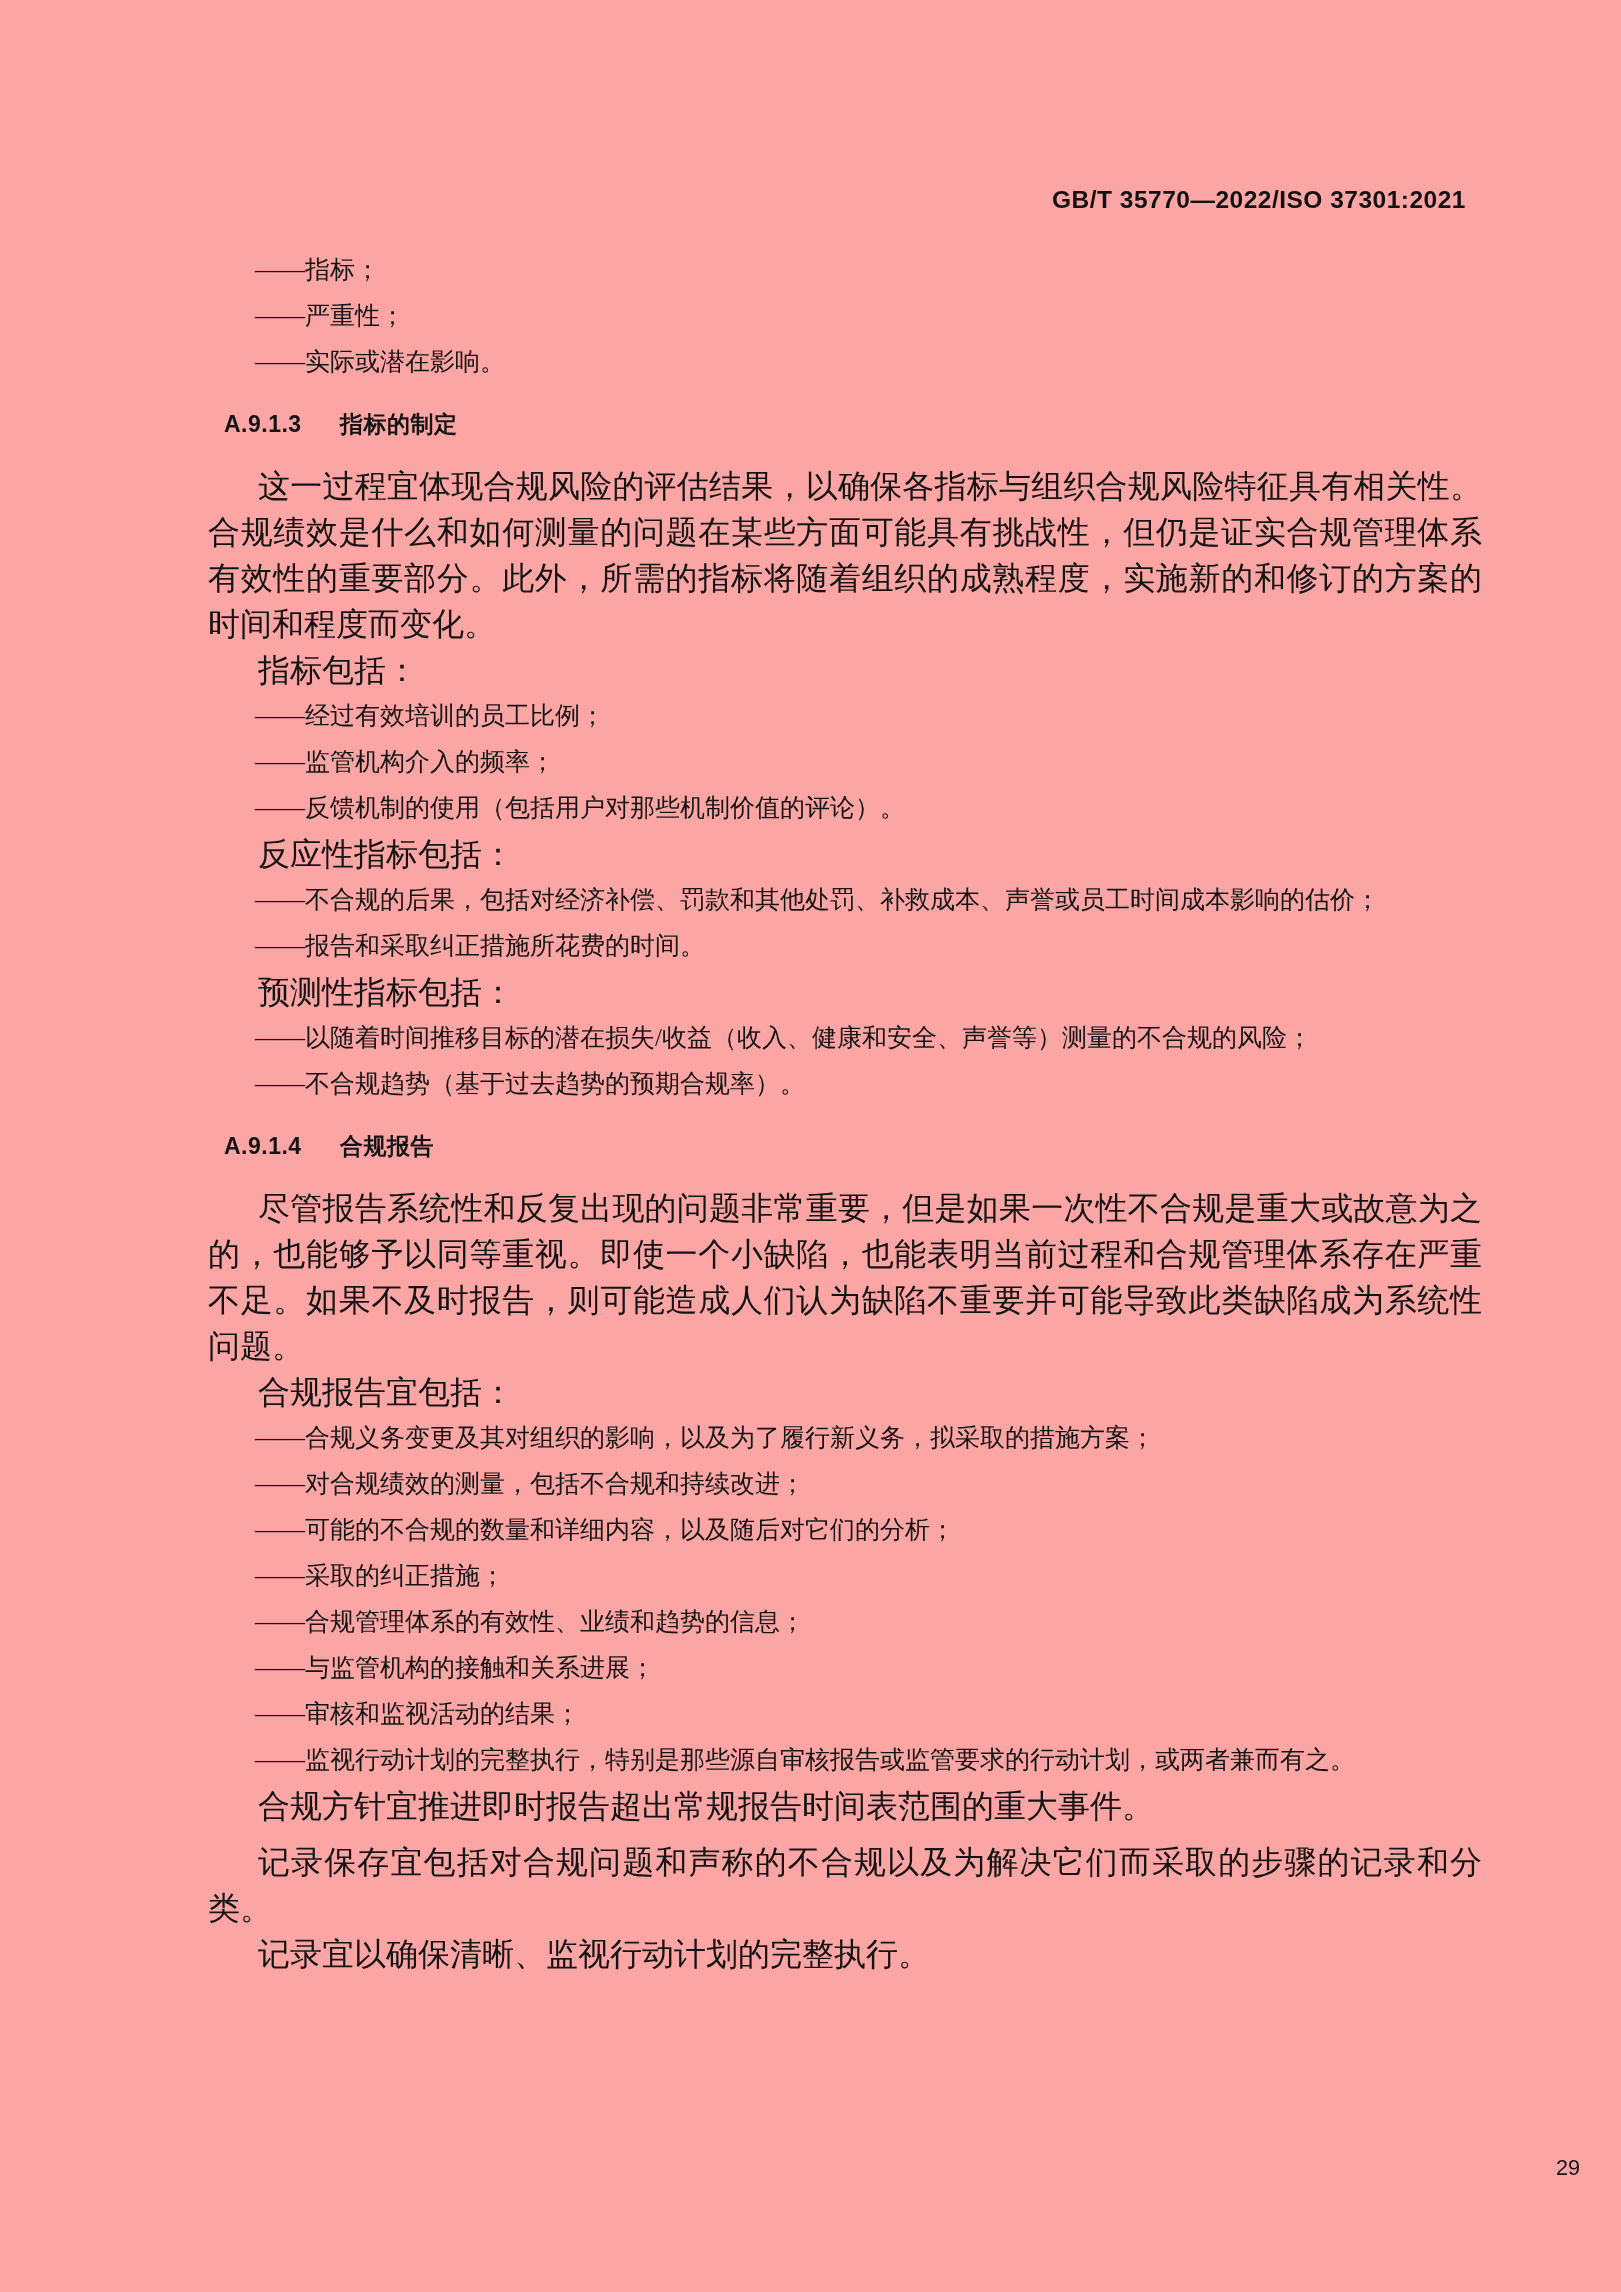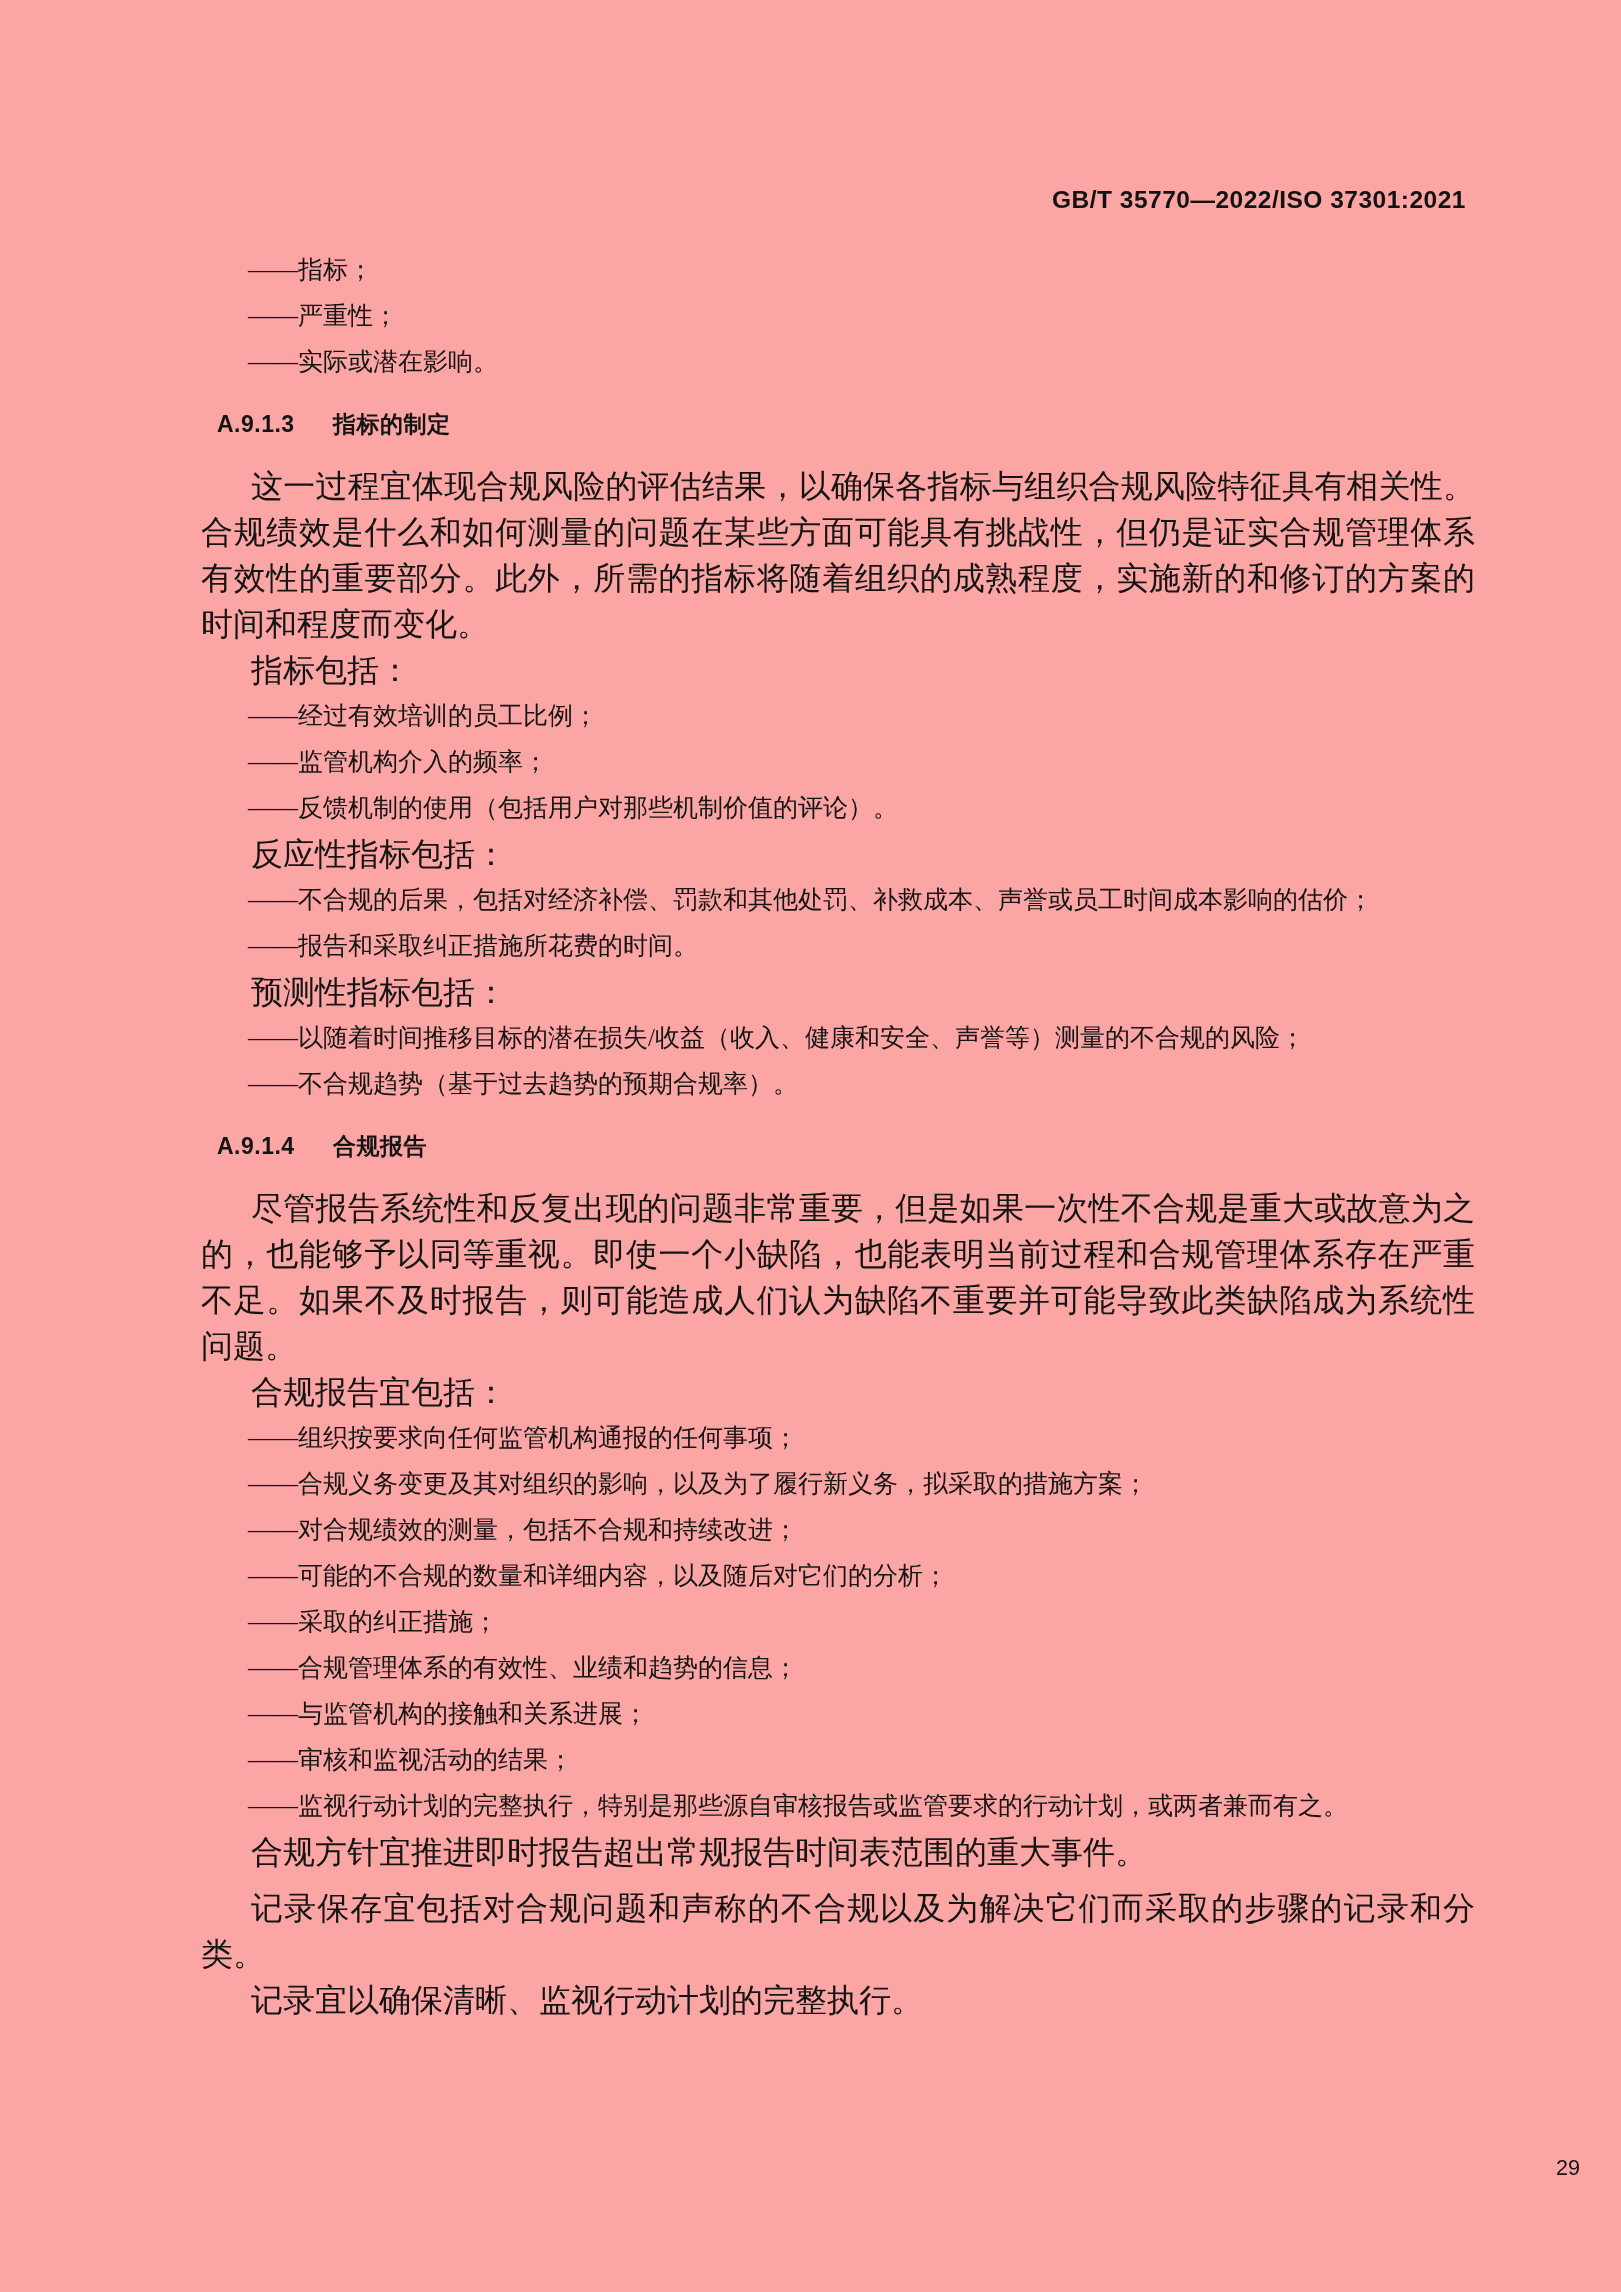--- a/index.html
+++ b/index.html
@@ -28,21 +28,21 @@
     top: 0;
     font-family: "Liberation Sans", "DejaVu Sans", sans-serif;
     font-weight: bold;
     font-size: 24.5px;
     letter-spacing: 0.5px;
     color: #121212;
     white-space: nowrap;
   }
   .body-block {
     position: absolute;
-    left: 9px;
+    left: 16px;
     top: 61px;
     width: 1274px;
   }
   p {
     margin: 0;
     font-size: 32px;
     line-height: 46px;
     text-align: justify;
     text-justify: inter-ideograph;
   }
@@ -118,21 +118,20 @@
       <p class="dash-item">——以随着时间推移目标的潜在损失/收益（收入、健康和安全、声誉等）测量的不合规的风险；</p>
       <p class="dash-item">——不合规趋势（基于过去趋势的预期合规率）。</p>
 
       <h3 class="clause gap-before-clause">
         <span class="num">A.9.1.4</span><span>合规报告</span>
       </h3>
 
       <p class="indent gap-after-clause">尽管报告系统性和反复出现的问题非常重要，但是如果一次性不合规是重大或故意为之的，也能够予以同等重视。即使一个小缺陷，也能表明当前过程和合规管理体系存在严重不足。如果不及时报告，则可能造成人们认为缺陷不重要并可能导致此类缺陷成为系统性问题。</p>
 
       <p class="indent">合规报告宜包括：</p>
-      <p class="dash-item">——组织按要求向任何监管机构通报的任何事项；</p>
       <p class="dash-item">——合规义务变更及其对组织的影响，以及为了履行新义务，拟采取的措施方案；</p>
       <p class="dash-item">——对合规绩效的测量，包括不合规和持续改进；</p>
       <p class="dash-item">——可能的不合规的数量和详细内容，以及随后对它们的分析；</p>
       <p class="dash-item">——采取的纠正措施；</p>
       <p class="dash-item">——合规管理体系的有效性、业绩和趋势的信息；</p>
       <p class="dash-item">——与监管机构的接触和关系进展；</p>
       <p class="dash-item">——审核和监视活动的结果；</p>
       <p class="dash-item">——监视行动计划的完整执行，特别是那些源自审核报告或监管要求的行动计划，或两者兼而有之。</p>
 
       <p class="indent">合规方针宜推进即时报告超出常规报告时间表范围的重大事件。</p>

